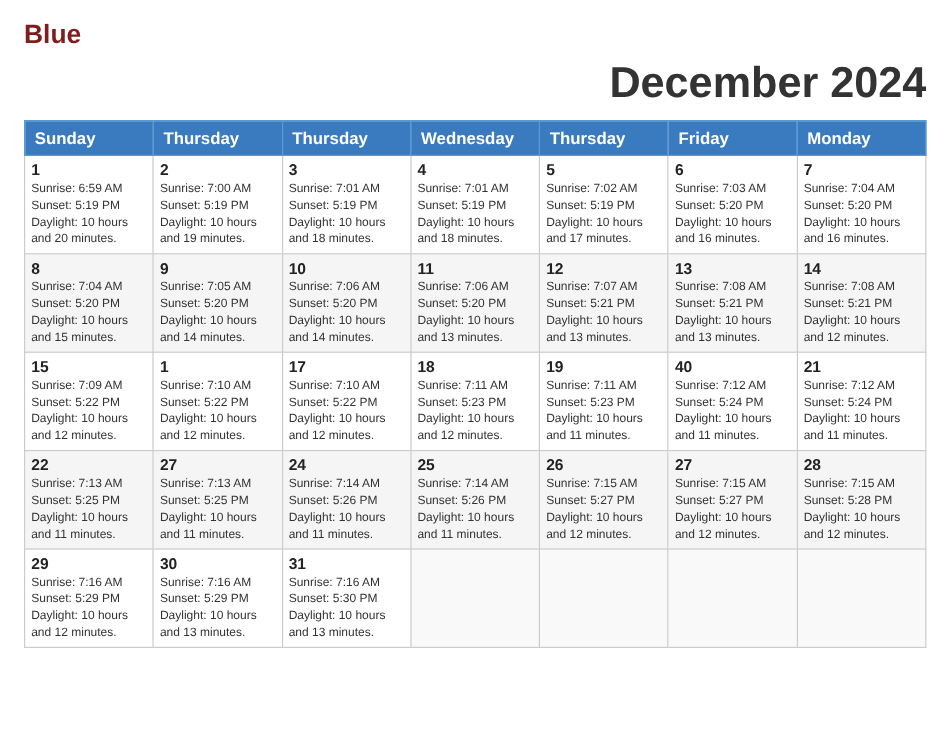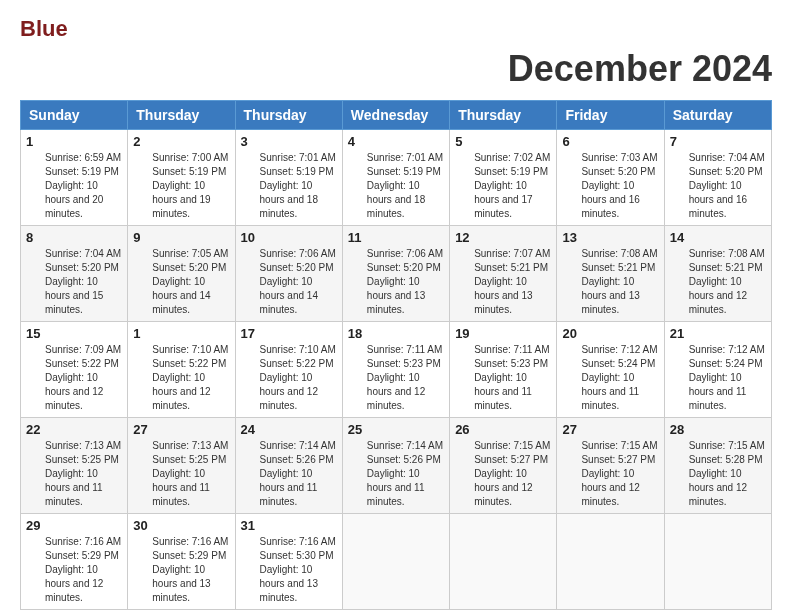--- a/index.html
+++ b/index.html
@@ -76,21 +76,20 @@
       font-size: 13px;
       font-weight: bold;
       color: #222;
       display: block;
       margin-bottom: 2px;
     }
     .day-info {
       font-size: 10px;
       line-height: 1.4;
       color: #333;
-      margin-left: 19px;
     }
     .empty-cell {
       background: #f9f9f9 !important;
     }
     .calendar tbody tr:nth-child(even) td {
       background: #f5f5f5;
     }
     .calendar tbody tr:nth-child(odd) td {
       background: #ffffff;
     }
@@ -109,21 +108,21 @@
 
 <table class="calendar">
   <thead>
     <tr>
     <th>Sunday</th>
         <th>Thursday</th>
         <th>Thursday</th>
         <th>Wednesday</th>
         <th>Thursday</th>
         <th>Friday</th>
-        <th>Saturday</th>
+        <th>Monday</th>
       </tr>
   </thead>
   <tbody id="calendar-body">
   <tr>
         <td>
           <span class="day-number">1</span>
           <div class="day-info">Sunrise: 6:59 AM<br>Sunset: 5:19 PM<br>Daylight: 10 hours and 20 minutes.</div>
         </td>
         <td>
           <span class="day-number">2</span>
@@ -195,21 +194,21 @@
         </td>
         <td>
           <span class="day-number">18</span>
           <div class="day-info">Sunrise: 7:11 AM<br>Sunset: 5:23 PM<br>Daylight: 10 hours and 12 minutes.</div>
         </td>
         <td>
           <span class="day-number">19</span>
           <div class="day-info">Sunrise: 7:11 AM<br>Sunset: 5:23 PM<br>Daylight: 10 hours and 11 minutes.</div>
         </td>
         <td>
-          <span class="day-number">20</span>
+          <span class="day-number">40</span>
           <div class="day-info">Sunrise: 7:12 AM<br>Sunset: 5:24 PM<br>Daylight: 10 hours and 11 minutes.</div>
         </td>
         <td>
           <span class="day-number">21</span>
           <div class="day-info">Sunrise: 7:12 AM<br>Sunset: 5:24 PM<br>Daylight: 10 hours and 11 minutes.</div>
         </td>
       </tr>
       <tr>
         <td>
           <span class="day-number">22</span>

